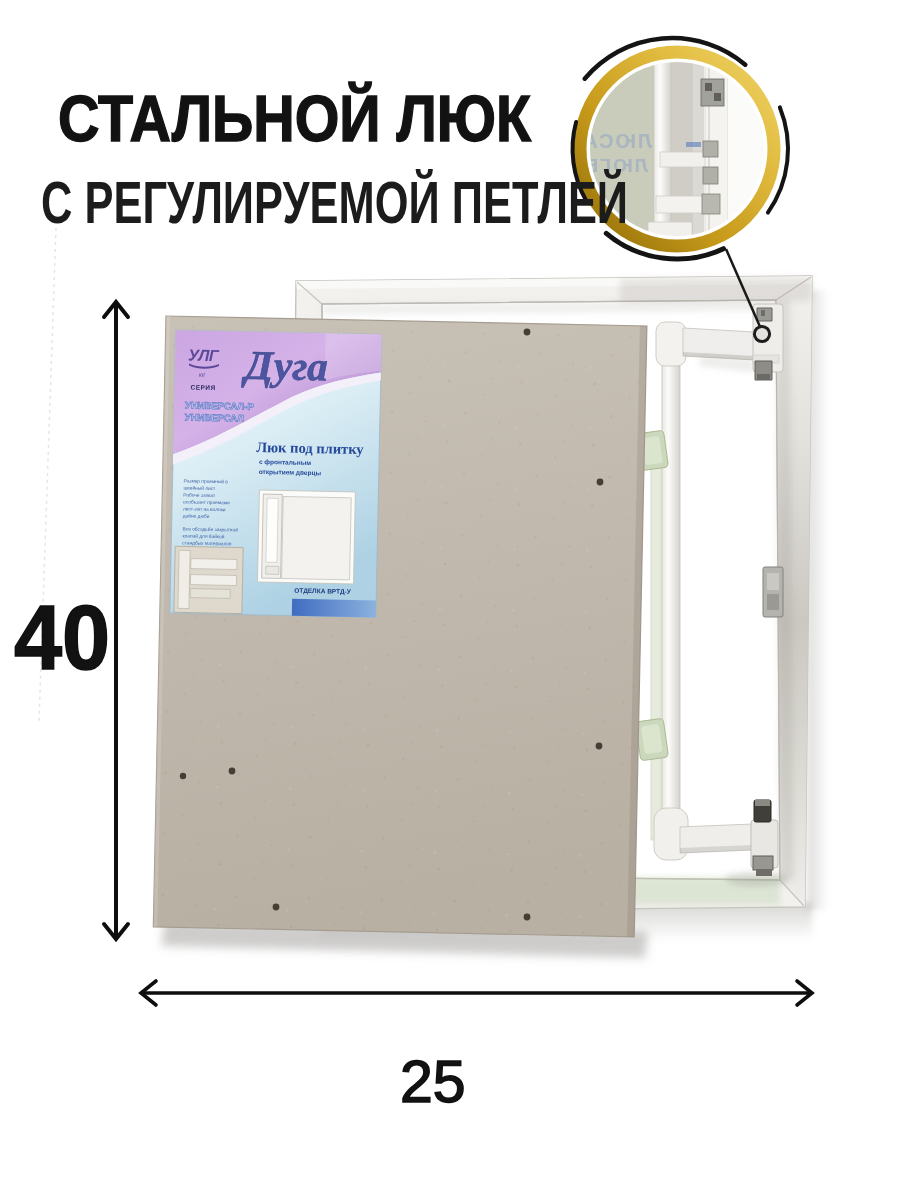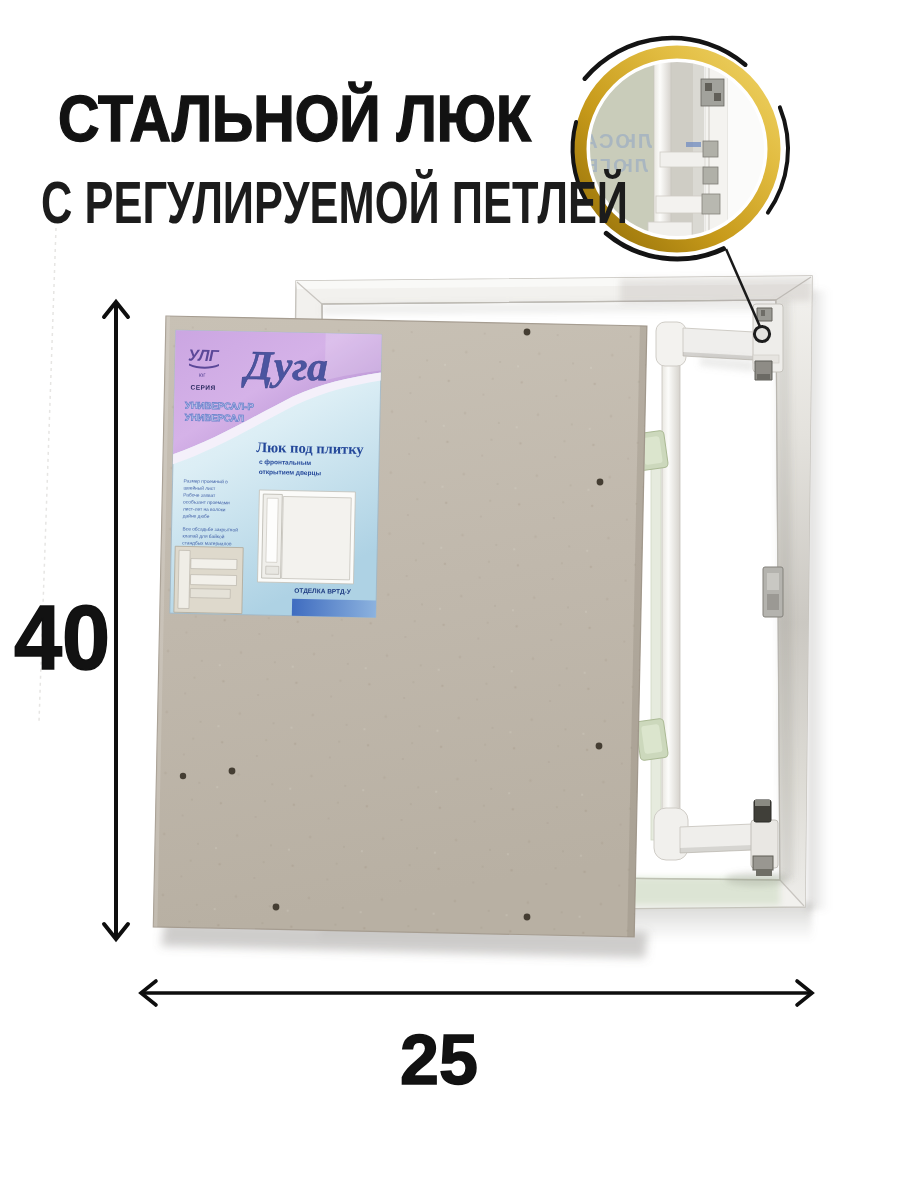--- a/index.html
+++ b/index.html
@@ -9,21 +9,21 @@
 </head>
 <body>
 <div id="page">
 
 <div class="t" style="left:58px;top:82px;font-size:64px;font-weight:bold;-webkit-text-stroke:1.4px #141414;transform:scaleX(0.897);transform-origin:left top;">СТАЛЬНОЙ ЛЮК</div>
 
 <div class="t" style="left:41px;top:168px;font-size:60px;font-weight:bold;transform:scaleX(0.724);transform-origin:left top;color:#1c1c1c;">С РЕГУЛИРУЕМОЙ ПЕТЛЕЙ</div>
 
 <div class="t" style="left:14px;top:586px;font-size:91px;font-weight:bold;-webkit-text-stroke:1.5px #101010;transform:scaleX(0.95);transform-origin:left top;">40</div>
 
-<div class="t" style="left:400px;top:1020px;font-size:70px;font-weight:bold;-webkit-text-stroke:1.5px #101010;transform:scaleX(1.0);transform-origin:left top;">25</div>
+<div class="t" style="left:400px;top:1048px;font-size:59px;font-weight:normal;-webkit-text-stroke:1.5px #101010;transform:scaleX(1.0);transform-origin:left top;">25</div>
 <svg width="900" height="1200" viewBox="0 0 900 1200" style="position:absolute;left:0;top:0">
 <defs>
 <linearGradient id="panelGrad" x1="0" y1="0" x2="0.15" y2="1">
  <stop offset="0" stop-color="#c8c1b5"></stop>
           <stop offset="0.5" stop-color="#c0b8ac"></stop>
           <stop offset="1" stop-color="#b8b0a3"></stop>
 </linearGradient>
 <linearGradient id="rodGrad" x1="0" y1="0" x2="1" y2="0">
  <stop offset="0" stop-color="#e9e7e1"></stop>
           <stop offset="0.35" stop-color="#fcfcfa"></stop>

